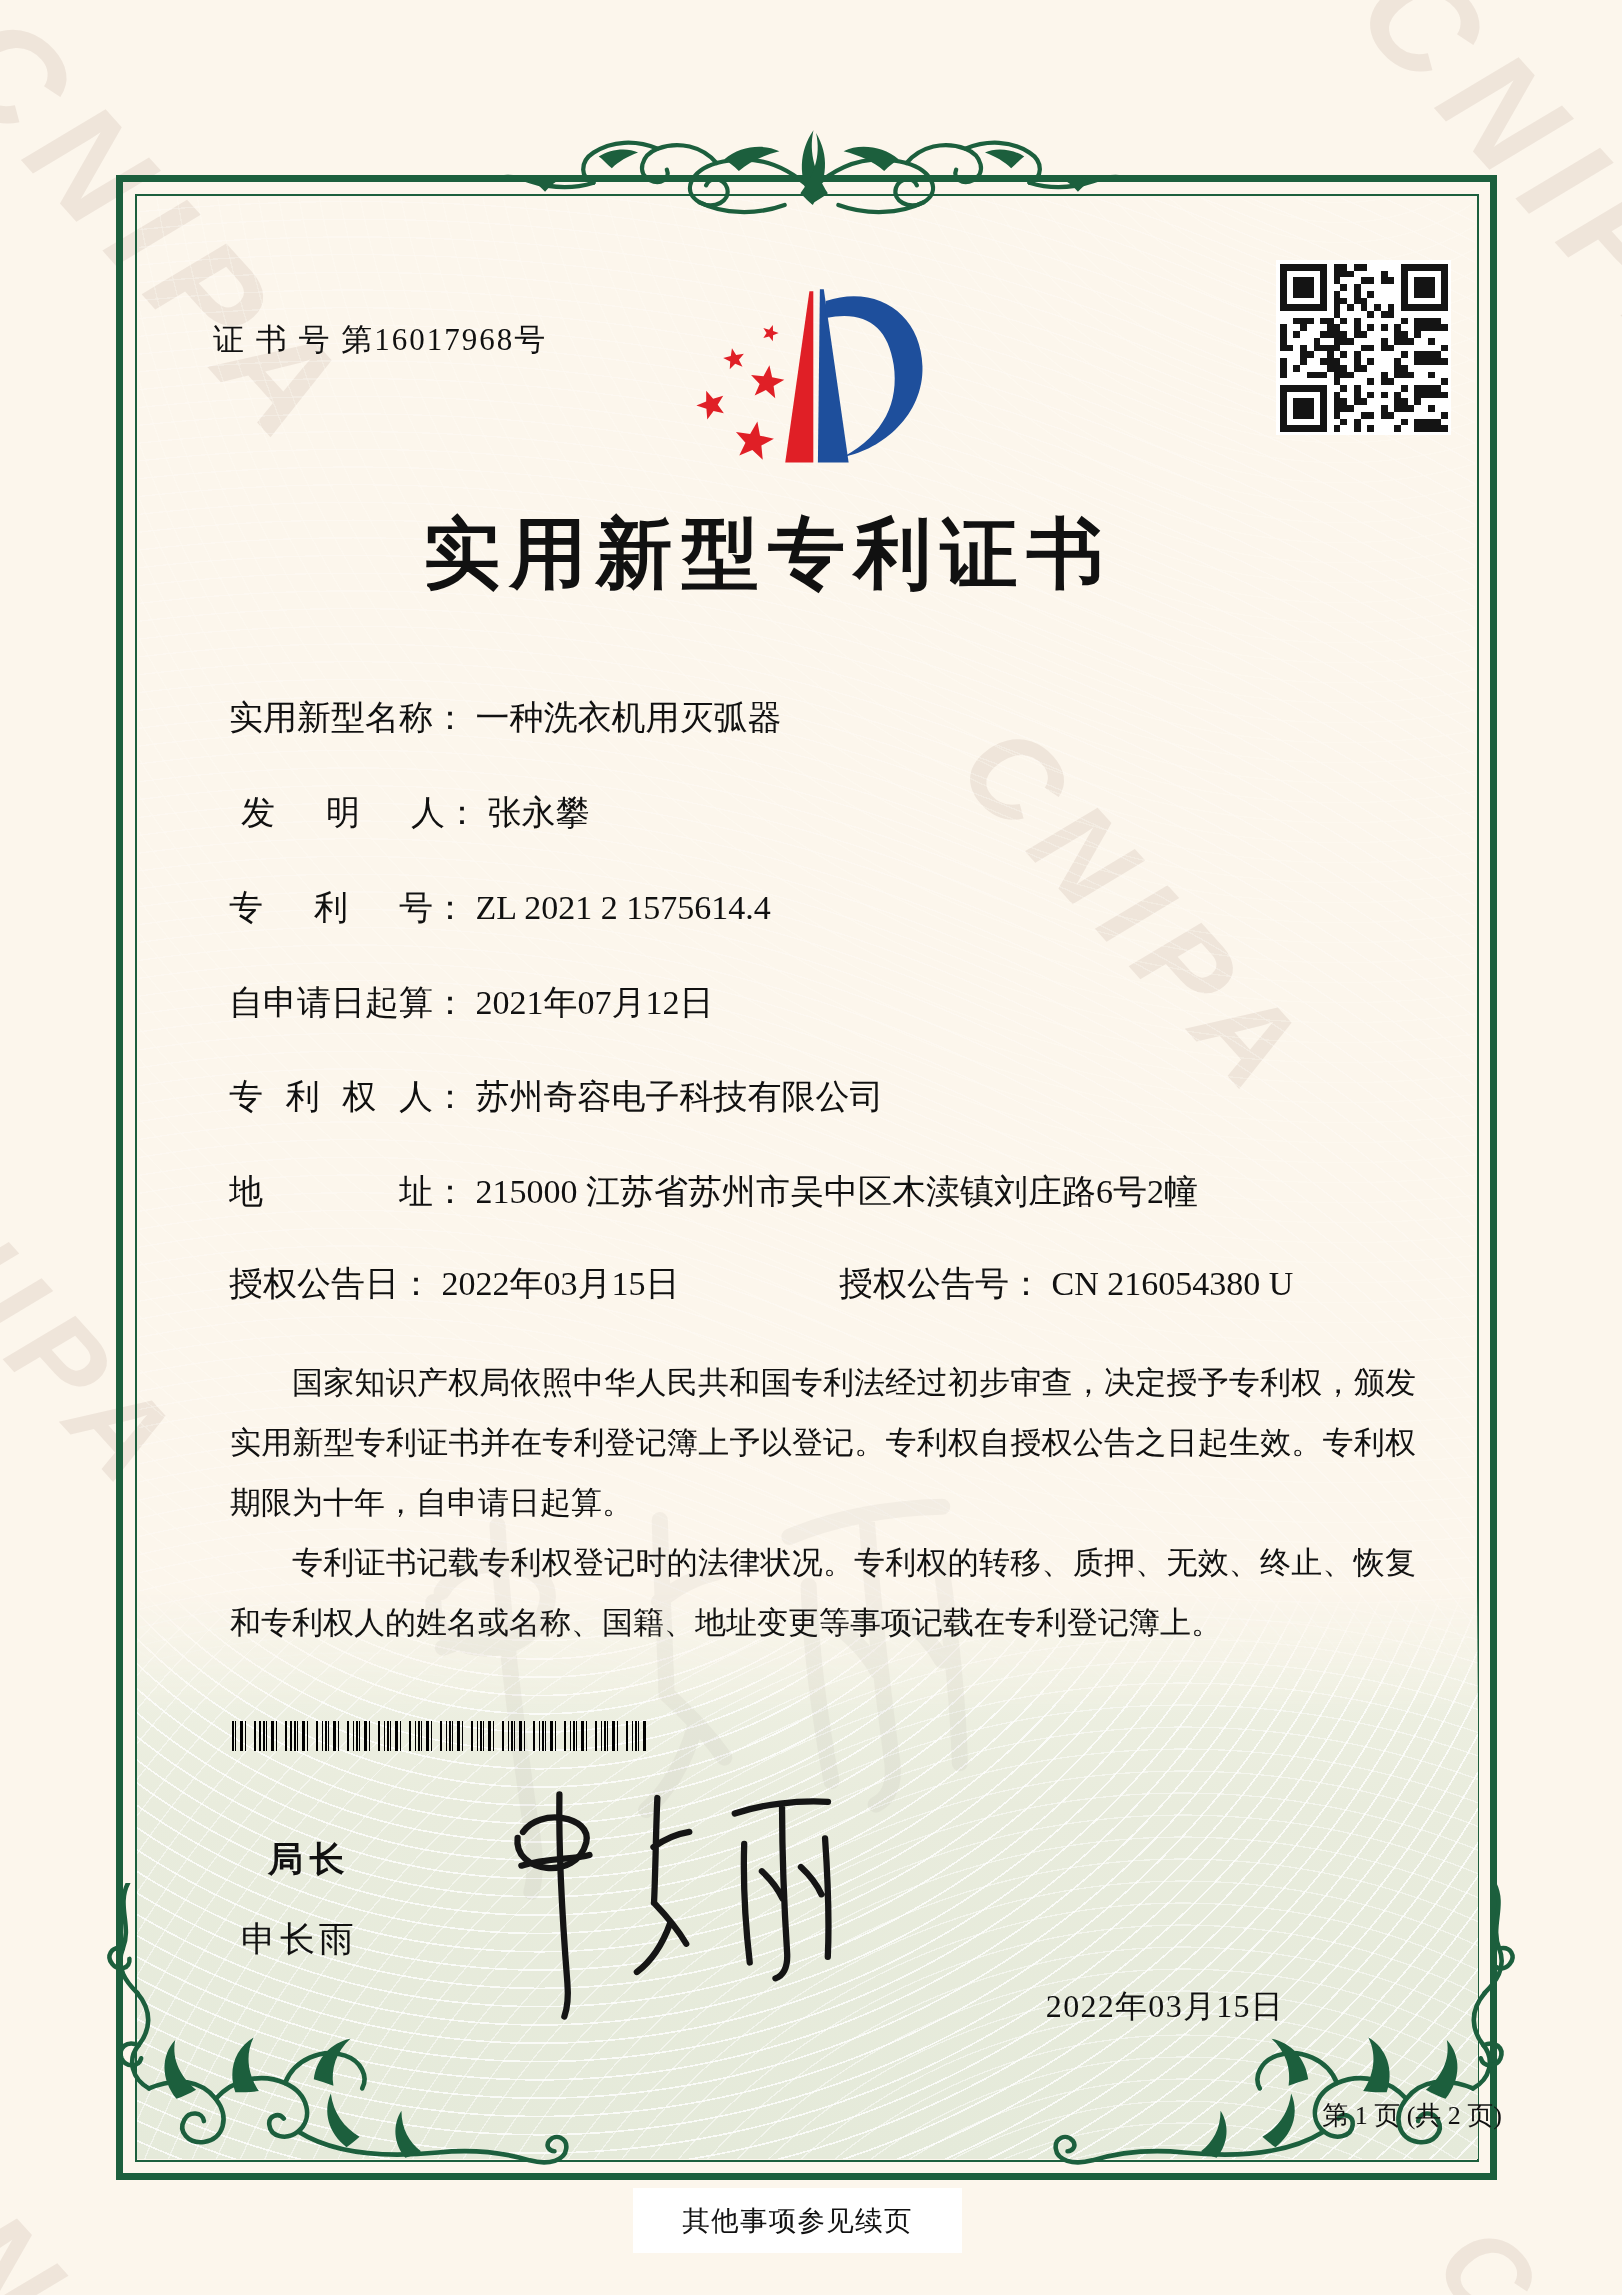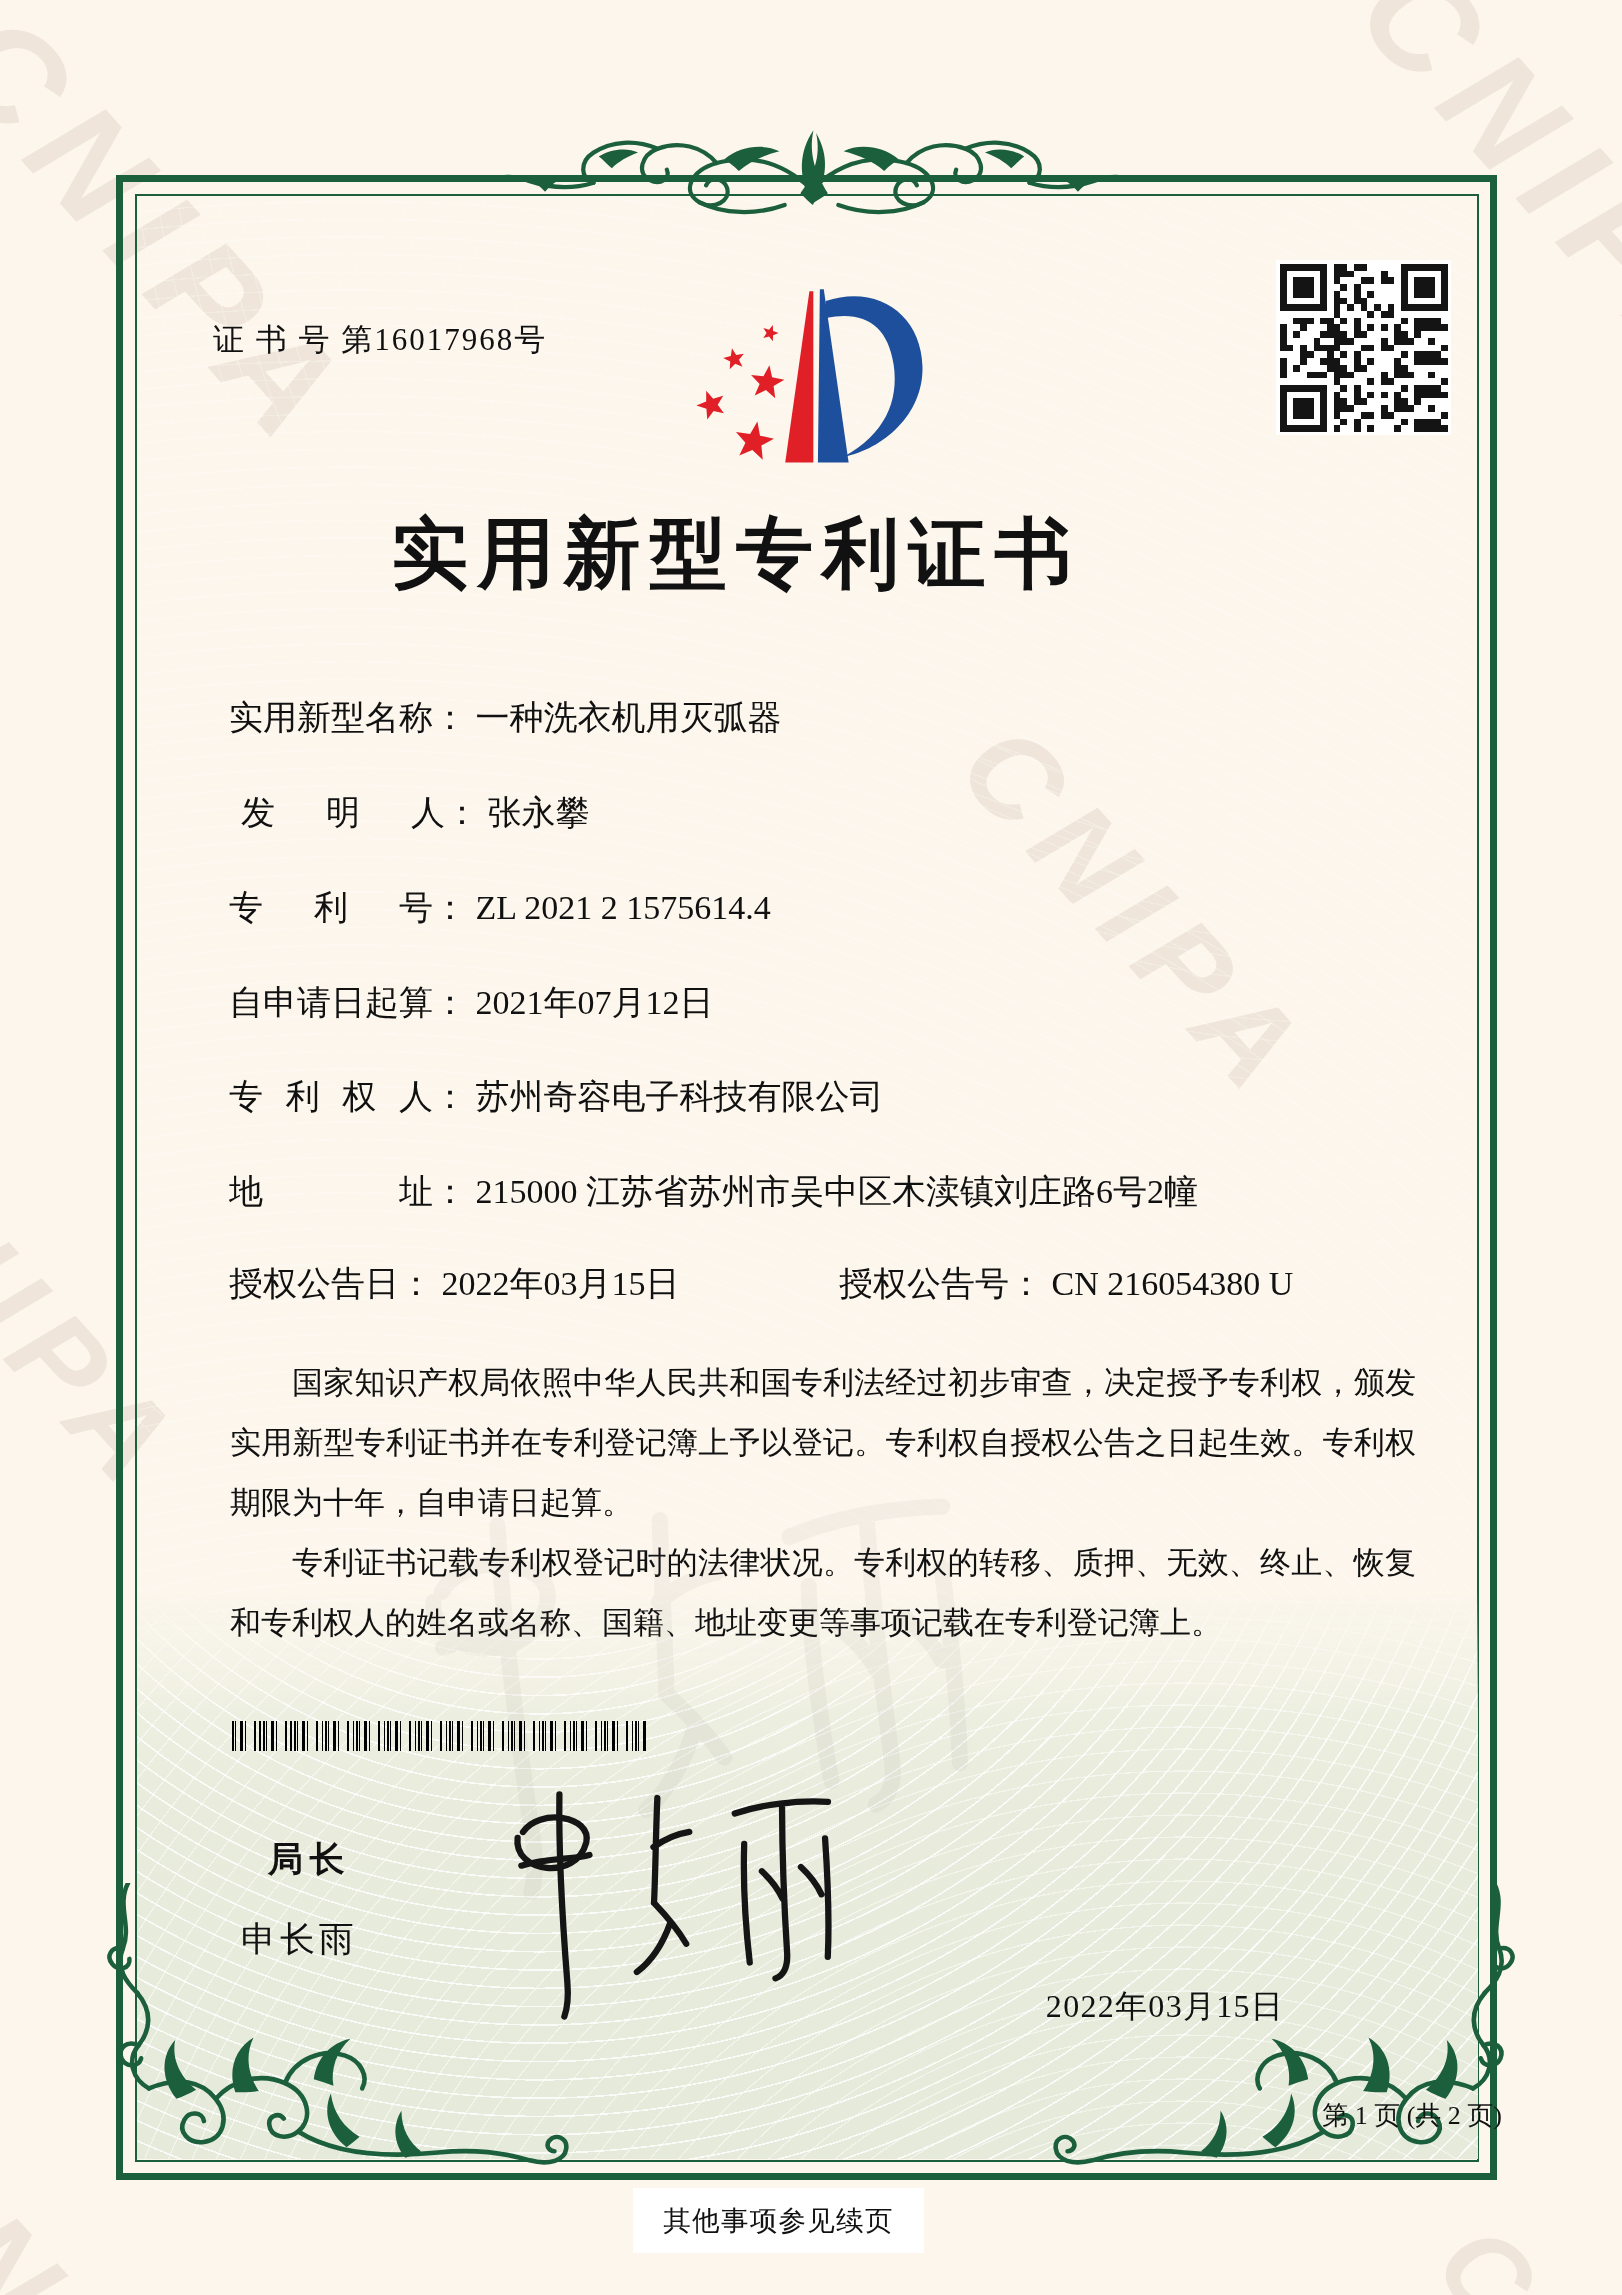--- a/index.html
+++ b/index.html
@@ -31,40 +31,40 @@
         linear-gradient(180deg,#f1f2e5 0%,#e9ecdd 38%,#e5eada 100%);
       -webkit-mask-image:linear-gradient(180deg,transparent 0,#000 124px);
       mask-image:linear-gradient(180deg,transparent 0,#000 124px);}
 
   
   .orn{position:absolute;pointer-events:none;}
 
   
   .cert-no{position:absolute;left:213px;top:319px;font-size:31px;letter-spacing:2px;}
   .title{position:absolute;left:0;top:503px;width:1472px;text-align:center;
-      font-size:77px;font-weight:700;letter-spacing:9.2px;}
+      font-size:77px;font-weight:700;letter-spacing:9.2px;padding-left:32px;}
   .row{position:absolute;left:229px;font-size:34px;white-space:nowrap;}
   .flabel{display:inline-block;width:6em;text-align:justify;text-align-last:justify;}
   .colon{display:inline-block;margin-right:.25em;}
   .grant-pair2{position:absolute;left:610px;top:0;}
   .body-text{position:absolute;left:230px;top:1353px;width:1186px;font-size:31px;
       line-height:60px;text-align:justify;}
   .body-text p{margin:0;text-indent:2em;}
   .barcode{position:absolute;left:232px;top:1721px;width:416px;height:30px;
       background:repeating-linear-gradient(90deg,
         #000 0 2px,transparent 2px 3.3px,#000 3.3px 3.9px,transparent 3.9px 7.9px,
         #000 7.9px 11px,transparent 11px 13px,#000 13px 14.4px,transparent 14.4px 17.7px,
         #000 17.7px 18.3px,transparent 18.3px 21.6px,#000 21.6px 24px,transparent 24px 27.5px,
         #000 27.5px 29px,transparent 29px 31px);}
   .signer-title{position:absolute;left:241px;top:1836px;font-size:35px;font-weight:600;letter-spacing:6.5px;margin-left:27px;}
   .signer-name{position:absolute;left:241px;top:1916px;font-size:35px;font-weight:400;letter-spacing:3.9px;}
   .issue-date{position:absolute;left:936px;top:1985px;width:458px;text-align:center;
       font-size:32px;letter-spacing:1.3px;}
   .page-info{position:absolute;left:121px;top:2098px;width:1381px;text-align:right;font-size:26px;}
-  .note-box{position:absolute;left:633px;top:2188px;width:291px;height:65px;background:#ffffff;
+  .note-box{position:absolute;left:633px;top:2188px;width:329px;height:65px;background:#ffffff;
       text-align:center;line-height:65px;font-size:27.5px;letter-spacing:1.3px;}
 
   .qr-wrap{position:absolute;left:1276px;top:260px;width:175px;height:175px;background:#fff;padding:3.9px;box-sizing:border-box;}
   .logo-wrap{position:absolute;left:648px;top:250px;width:281px;height:221px;}
   .sig-svg{position:absolute;left:458px;top:1748px;width:419px;height:281px;transform:rotate(-2deg);}
   .ghost-sig{position:absolute;left:340px;top:1348px;width:694px;height:641px;opacity:.055;transform:rotate(-6deg);}
 </style>
 </head>
 <body>
 

